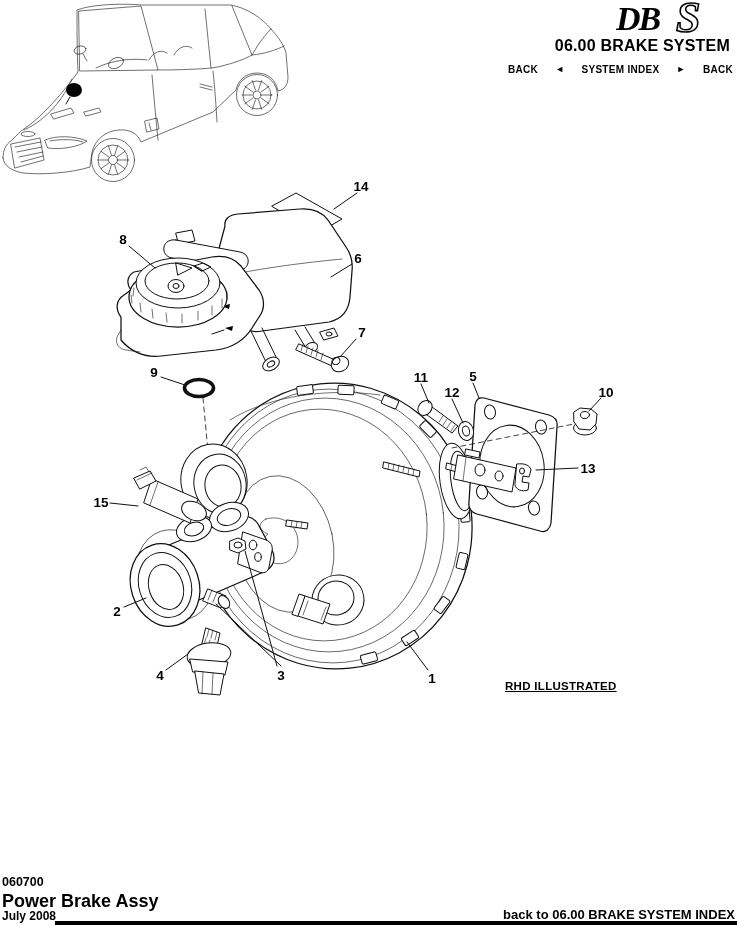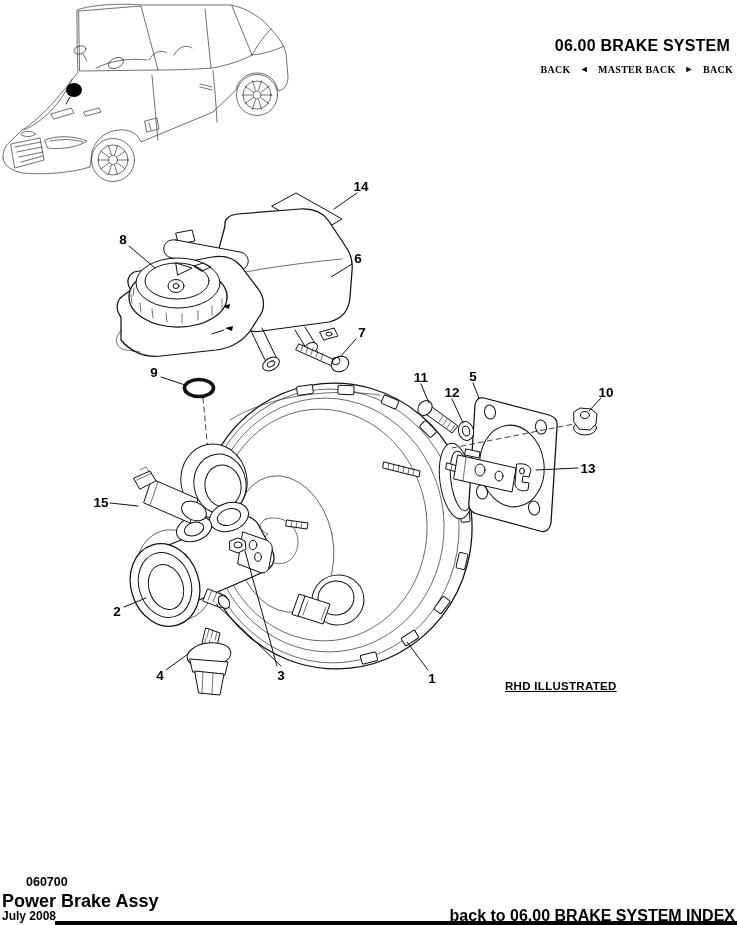--- a/index.html
+++ b/index.html
@@ -25,30 +25,30 @@
   }
   .logo{position:absolute;left:616px;top:1px;width:120px;height:38px;}
   .title{
     position:absolute;right:7px;top:37px;font-size:16px;font-weight:bold;
     letter-spacing:0.2px;white-space:nowrap;margin-left:25px;
   }
   .nav{
     position:absolute;right:4px;top:64px;font-size:10px;font-weight:bold;
     letter-spacing:0.3px;white-space:nowrap;
   }
-  .nav span{margin-left:6px;font-family:Liberation Serif, serif;}
+  .nav span{margin-left:14px;}
   .nav .arr{font-size:9px;position:relative;top:-1px;}
   .rhd{
     position:absolute;left:505px;top:680px;font-size:11.5px;font-weight:bold;
     letter-spacing:0.3px;white-space:nowrap;text-decoration:underline;
   }
-  .f-pn{position:absolute;left:2px;top:875px;font-size:12.5px;font-weight:bold;margin-left:24px;}
+  .f-pn{position:absolute;left:2px;top:875px;font-size:12.5px;font-weight:bold;}
   .f-name{position:absolute;left:2px;top:891px;font-size:18px;font-weight:bold;}
   .f-date{position:absolute;left:2px;top:909px;font-size:12px;font-weight:bold;}
-  .f-back{position:absolute;right:2px;top:907px;font-size:16px;font-weight:bold;}
+  .f-back{position:absolute;right:2px;top:907px;font-size:13px;font-weight:bold;}
   .f-bar{position:absolute;left:55px;top:921px;width:682px;height:4px;background:#000;}
 </style>
 </head>
 <body>
 
 <div class="page">
 
   <svg class="art" viewBox="0 0 737 925">
 
     <g>
@@ -284,25 +284,31 @@
       <text x="154" y="377">9</text>
       <text x="606" y="397">10</text>
       <text x="421" y="382">11</text>
       <text x="452" y="397">12</text>
       <text x="588" y="473">13</text>
       <text x="361" y="191">14</text>
       <text x="101" y="507">15</text>
     </g>
   </svg>
 
+  <div class="logo">
+    <svg viewBox="0 0 120 38" width="120" height="38">
+      <text x="0" y="29" font-family="'Liberation Serif', serif" font-style="italic" font-weight="bold" font-size="34" letter-spacing="-2" fill="#000">DB</text>
+      <text x="60" y="31" font-family="'Liberation Serif', serif" font-style="italic" font-weight="bold" font-size="44" fill="#ffffff" stroke="#000" stroke-width="1.6">S</text>
+    </svg>
+  </div>
   <div class="title">06.00 BRAKE SYSTEM</div>
   <div class="nav">
     <span>BACK</span>
     <span class="arr">◄</span>
-    <span>MASTER BACK</span>
+    <span>SYSTEM INDEX</span>
     <span class="arr">►</span>
     <span>BACK</span>
   </div>
 
   <div class="rhd">RHD ILLUSTRATED</div>
 
   <div class="f-pn">060700</div>
   <div class="f-name">Power Brake Assy</div>
   <div class="f-date">July 2008</div>
   <div class="f-back">back to 06.00 BRAKE SYSTEM INDEX</div>

